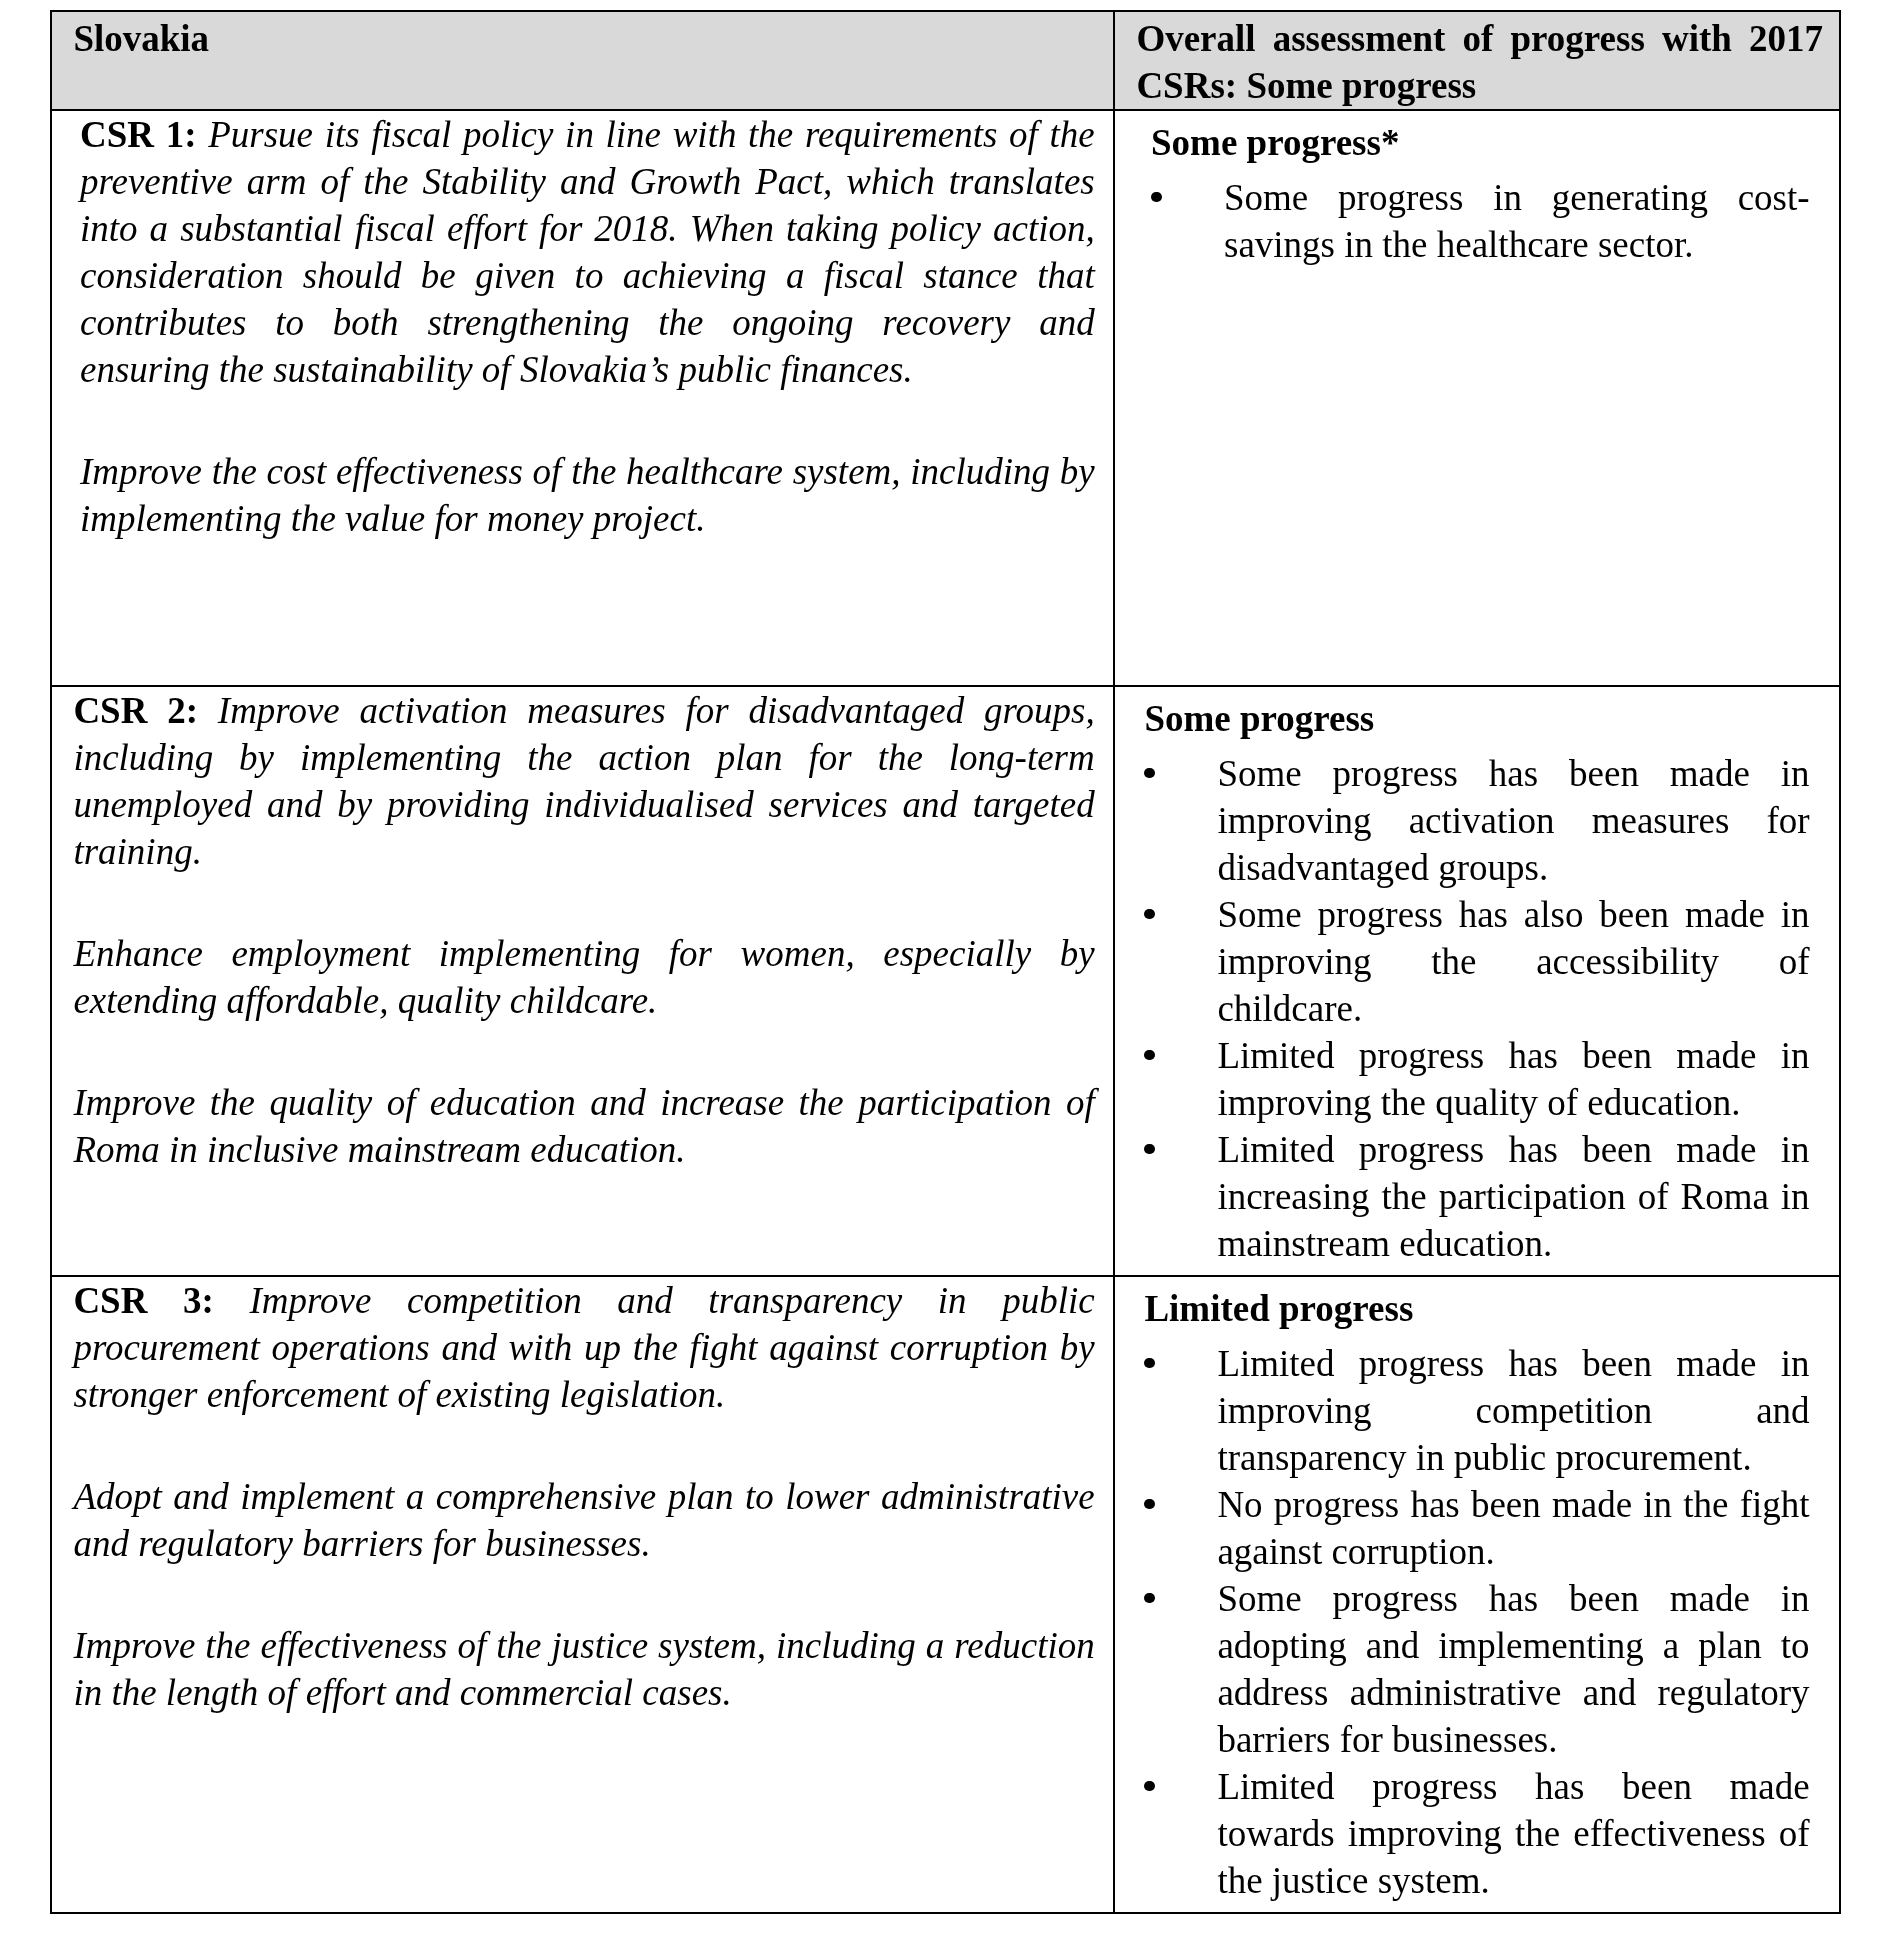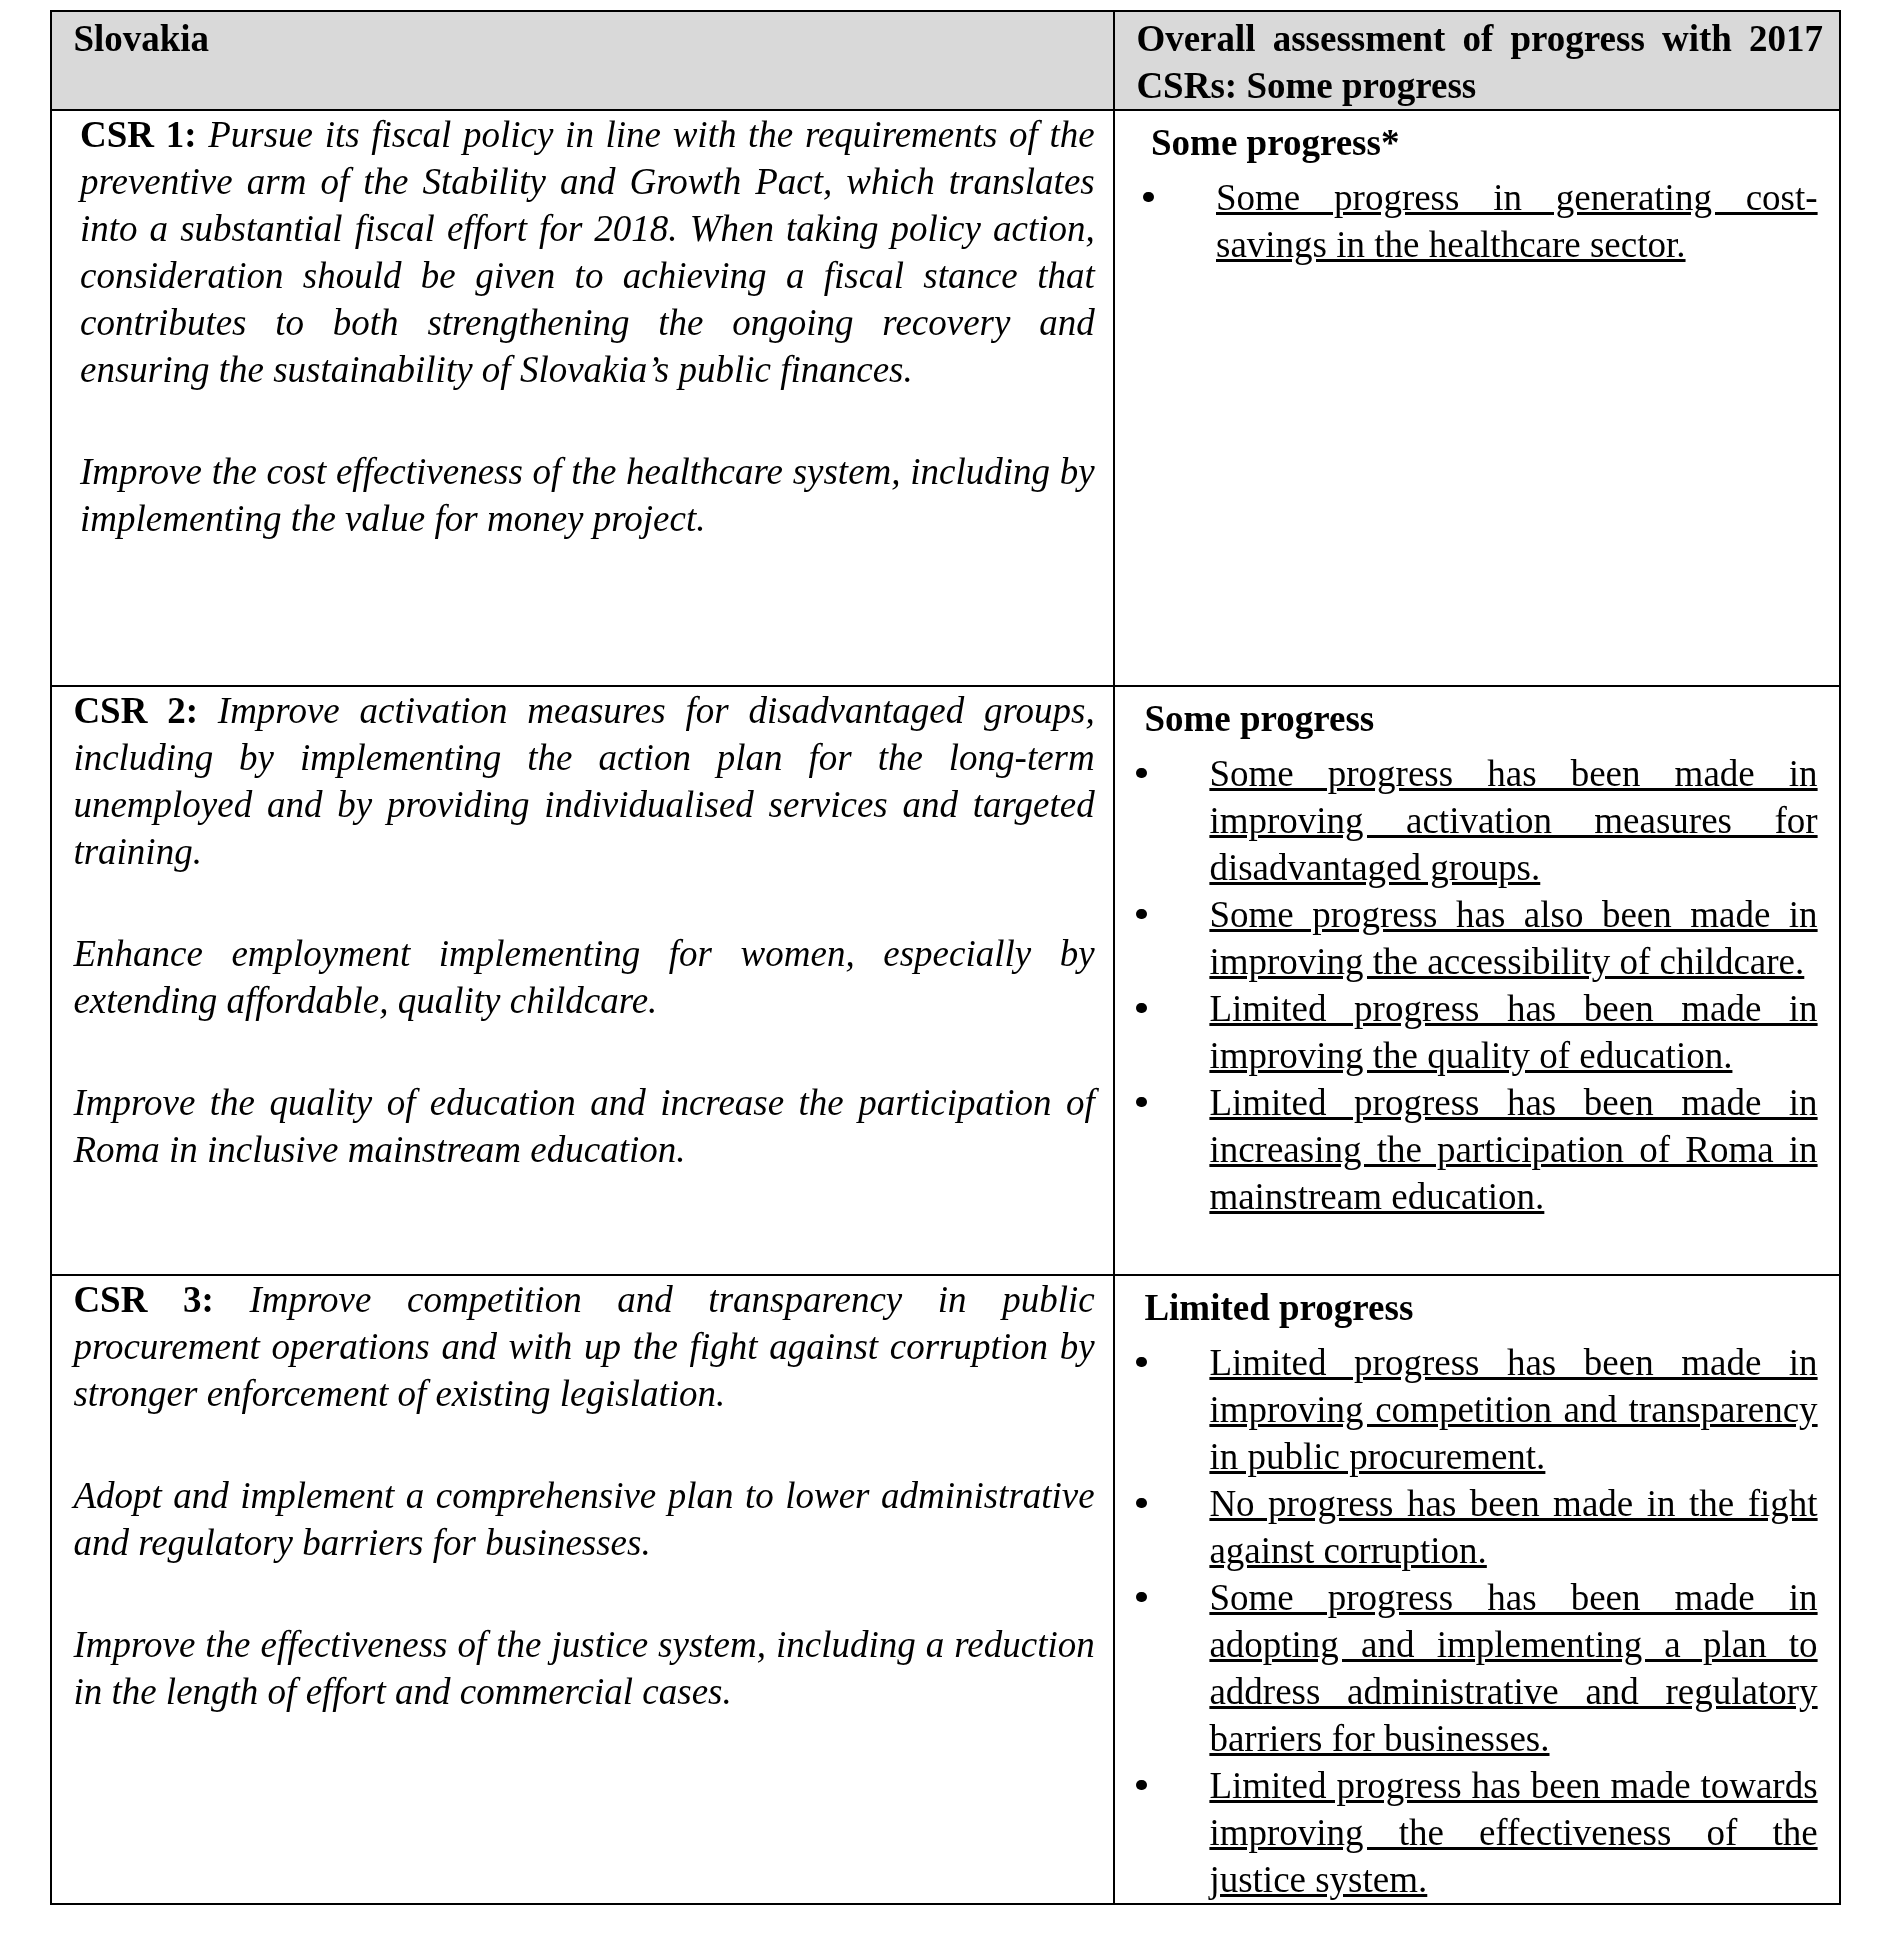--- a/index.html
+++ b/index.html
@@ -12,21 +12,21 @@
     col.c1 { width: 1063px; }
     col.c2 { width: 726px; }
     td, th { border: 2.3px solid #000; vertical-align: top; padding: 0 18.3px 0 21.4px; text-align: justify; }
     thead th { background: #d9d9d9; font-weight: bold; text-align: justify; padding-top: 3.1px; height: 90px; }
     thead th.h-right { padding-right: 16px; }
     .strong { font-weight: bold; }
     .ital { font-style: italic; }
     .para { margin: 0; }
     .gap { height: 55px; }
     .assess-title { font-weight: bold; margin: 8px; }
-    ul.bullets { list-style: none; margin: 0; padding: 0; text-decoration: underline; }
+    ul.bullets { list-style: none; margin: 8px; padding: 0; }
     ul.bullets li { position: relative; padding-left: 73px; text-align: justify; }
     ul.bullets li .dot { position: absolute; left: 0; top: 17.5px; width: 10.7px; height: 10.7px; border-radius: 50%; background: #000; }
     tr.r1 td { height: 574px; padding-left: 28px; }
     tr.r2 td { height: 587px; }
     tr.r3 td { height: 615px; }
     td.right { padding-right: 21.4px; }
   </style>
 </head>
 <body>
 

